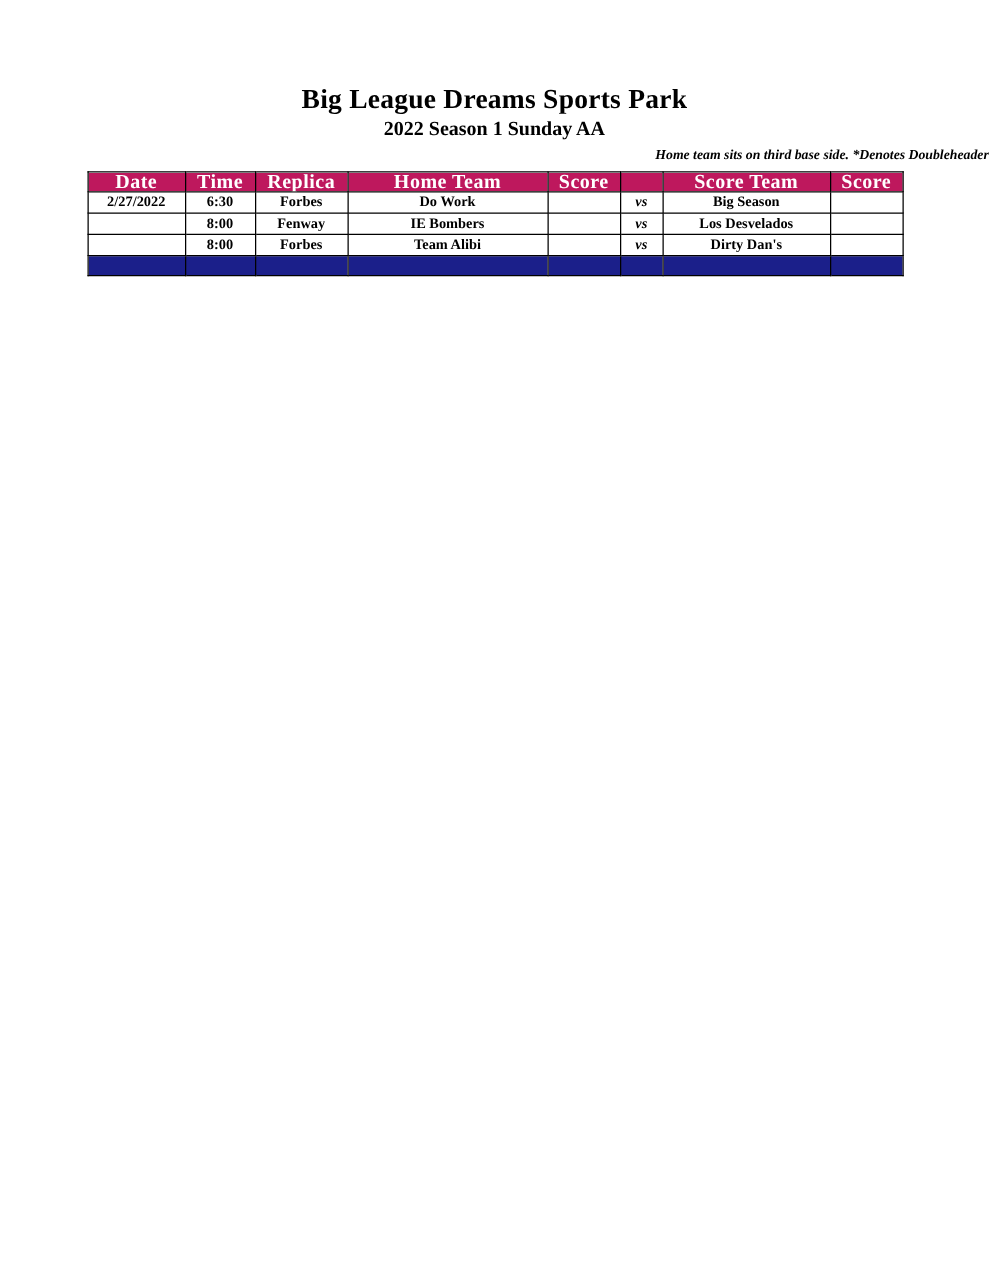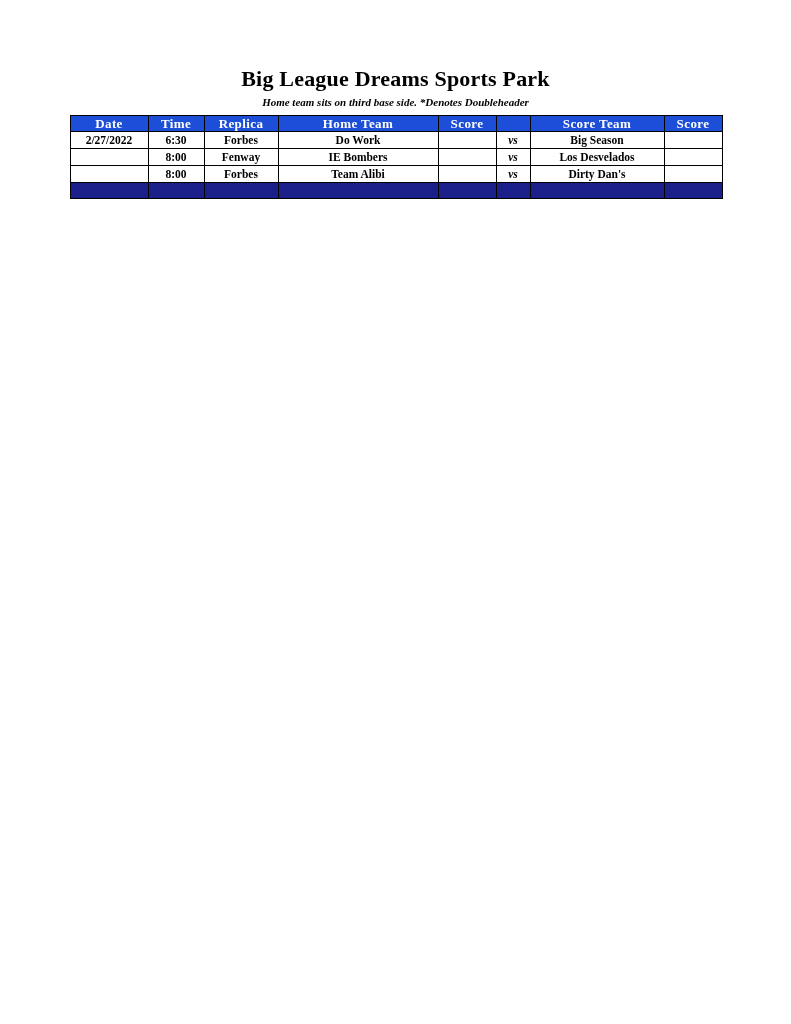--- a/index.html
+++ b/index.html
@@ -39,20 +39,21 @@
     line-height: 20px;
     margin-top: 2px;
   }
   .doc-note {
     font-family: "Liberation Serif", serif;
     font-weight: bold;
     font-style: italic;
     font-size: 11px;
     line-height: 14px;
     margin-top: 3px;
+    text-align: right;
   }
   .table-wrap {
     margin: 6px auto 0 auto;
     width: 652px;
   }
   table.schedule {
     border-collapse: collapse;
     width: 652px;
     table-layout: fixed;
   }
@@ -63,23 +64,23 @@
     font-size: 11.5px;
     line-height: 15px;
     text-align: center;
     vertical-align: middle;
     font-family: "Liberation Serif", serif;
     font-weight: bold;
     overflow: hidden;
     white-space: nowrap;
   }
   table.schedule thead th {
-    background: #1d4ed8;
+    background: #be185d;
     color: #ffffff;
-    font-size: 13px;
+    font-size: 16px;
     letter-spacing: 0.4px;
     height: 15px;
   }
   td.vs-cell {
     font-style: italic;
     font-size: 10px;
     text-align: center;
     font-weight: bold;
   }
   td.score-cell {
@@ -100,20 +101,21 @@
   col.c-away  { width: 134px; }
   col.c-scorea{ width: 58px; }
 </style>
 </head>
 <body>
 
 <div class="page">
 
   <div class="title-block">
     <div class="doc-title">Big League Dreams Sports Park</div>
+    <div class="doc-subtitle">2022 Season 1 Sunday AA</div>
     <div class="doc-note">Home team sits on third base side.  *Denotes Doubleheader</div>
   </div>
 
   <div class="table-wrap">
     <table class="schedule">
       <colgroup>
         <col class="c-date">
         <col class="c-time">
         <col class="c-rep">
         <col class="c-home">

